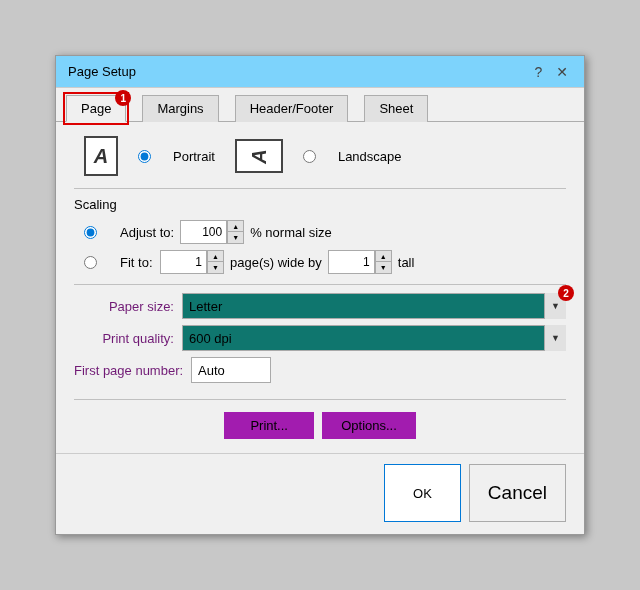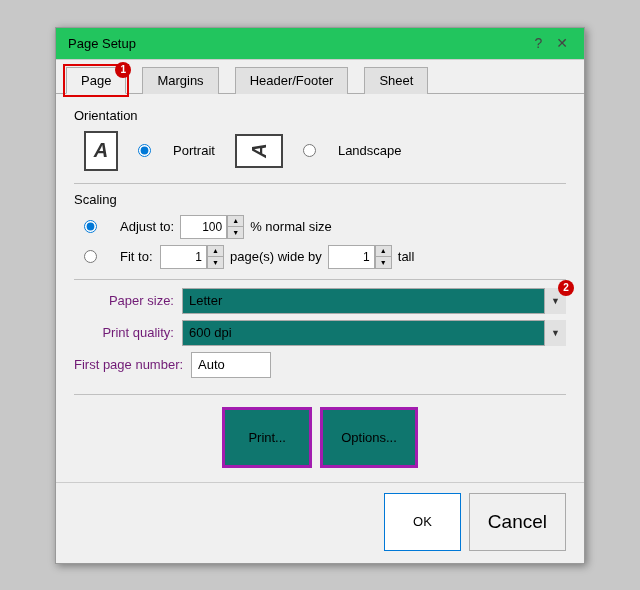--- a/index.html
+++ b/index.html
@@ -14,25 +14,25 @@
       height: 590px;
     }
     .dialog {
       background: #f0f0f0;
       border: 1px solid #999;
       box-shadow: 2px 2px 8px rgba(0,0,0,0.4);
       width: 530px;
       padding: 0;
     }
     .title-bar {
-      background: #22c55e;
+      background: #7dd3fc;
       border-bottom: 1px solid #ccc;
       padding: 8px 12px;
       display: flex;
-      align-items: flex-start;
+      align-items: flex-end;
       justify-content: space-between;
     }
     .title-bar-text {
       font-size: 13px;
       font-weight: normal;
       color: #000;
     }
     .title-bar-controls {
       display: flex;
       gap: 6px;
@@ -280,23 +280,23 @@
 
     .button-row {
       display: flex;
       justify-content: center;
       gap: 8px;
       margin-top: 16px;
       padding-top: 12px;
       border-top: 1px solid #c0c0c0;
     }
     .btn {
-      padding: 20px 18px;
-      background: #0f766e;
-      border: 3px solid #a21caf;
+      padding: 5px 18px;
+      background: #a21caf;
+      border: 1px solid #a21caf;
       cursor: pointer;
       font-size: 13px;
       min-width: 90px;
     }
 
     .ok-cancel-row {
       display: flex;
       justify-content: flex-end;
       gap: 8px;
       padding: 10px 18px 12px 18px;
@@ -349,21 +349,20 @@
       <span>Header/Footer</span>
     </div>
     <div class="tab">
       <span>Sheet</span>
     </div>
   </div>
 
   <div class="content">
 
     <div class="orientation-section">
-      <div class="section-label">Orientation</div>
       <div class="orientation-row">
 
         <div class="portrait-icon">
           <span style="font-style:italic; font-size:20px; font-weight:bold;">A</span>
         </div>
 
         <label class="orient-option">
           <input type="radio" name="orientation" checked="" style="">
           <span>Portrait</span>
         </label>

